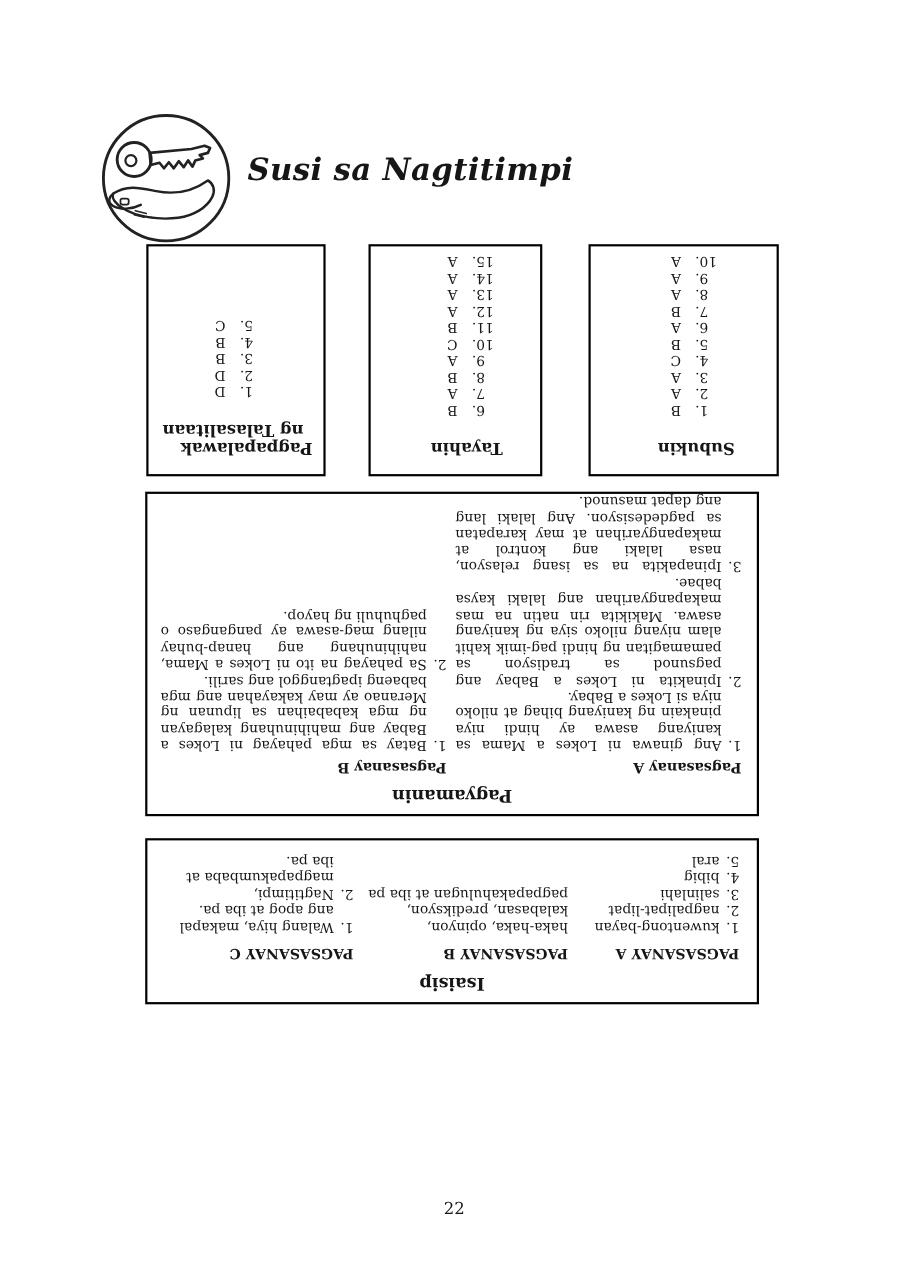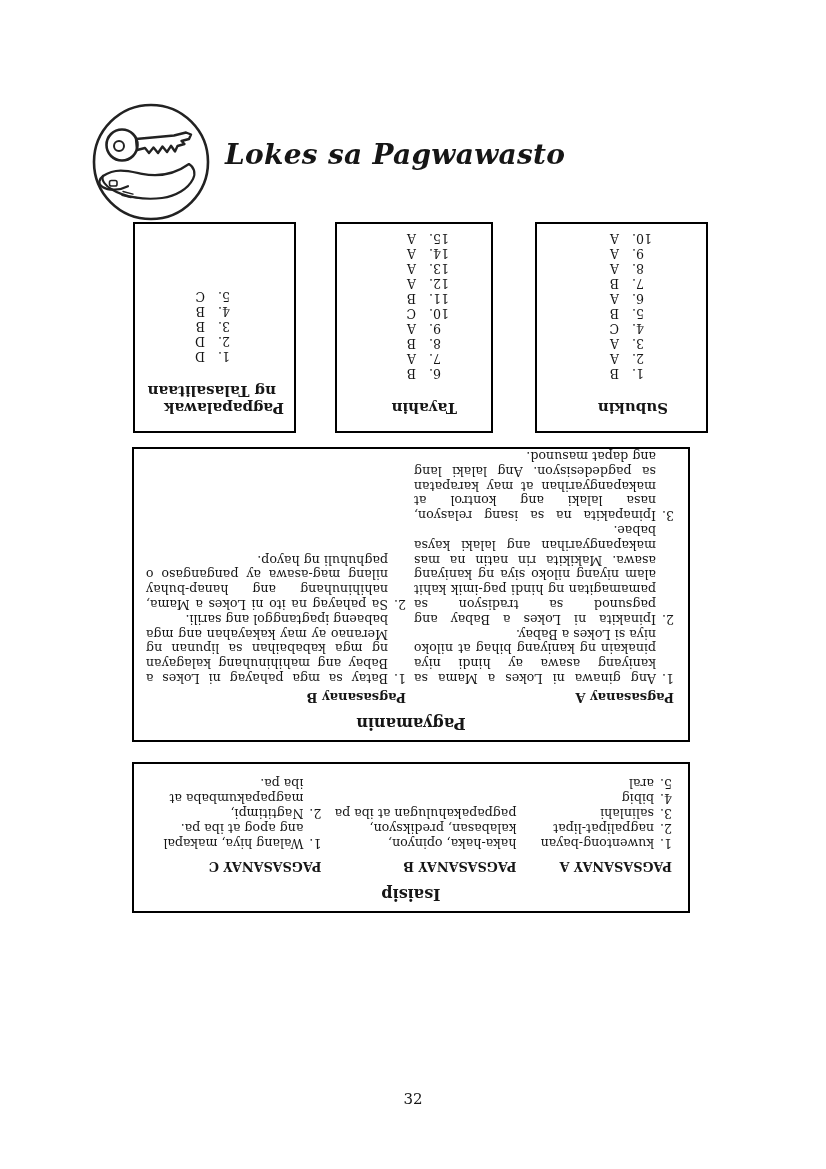--- a/index.html
+++ b/index.html
@@ -79,21 +79,21 @@
       <circle class="ln" cx="61" cy="61" r="57" stroke-width="2.6"></circle>
       <circle class="ln" cx="32" cy="44" r="15.5" stroke-width="2.6"></circle>
       <circle class="ln" cx="29" cy="45" r="5" stroke-width="2"></circle>
       <path class="ln" stroke-width="2.4" d="M46,38 L84,34.5 L96,31.5 L101,33.5 L99,38 L91.5,40 L94.5,43 L87.5,45 L85,50.5 L81,44.8 L77,51 L72.5,45.5 L68,52 L63.5,46.5 L59,52 L55,47 L47,49 Z"></path>
       <path class="ln" stroke-width="2.2" d="M13,75 C26,66.5 38,70 52,72.8 C68,76 85,73 99,63 C104,66 106,72 103,78 C98,88 86,95 72,97 C54,99.3 34,96 22,88.5 C15,84.5 11,79 13,75 Z"></path>
       <path class="ln" stroke-width="2.2" d="M13,75 C9,78 7.5,83 12.5,86 C19.5,90.2 30,89.2 38,85.2"></path>
       <rect class="ln" x="19.5" y="79.5" width="7.5" height="5.5" rx="1.8" stroke-width="1.6"></rect>
       <path class="ln" stroke-width="1.4" d="M33,90.5 l10,2.6 M32,94.2 l9,2.4 M43,96 l7,1.2"></path>
     </svg>
   </div>
-  <h1 class="page-title">Lokes sa Pagwawasto</h1>
+  <h1 class="page-title">Susi sa Nagtitimpi</h1>
 
   <div class="kbox" id="box-subukin">
     <div class="rot">
       <div class="kb-inner">
         <div class="kb-title">Subukin</div>
         <div class="kb-items">
 
         <div class="kb-row">
               <span class="kb-num">1.</span>
               <span class="kb-val">B</span>
@@ -306,15 +306,15 @@
               <div class="is-item">
                 <span class="is-num">2.</span>
                 <div class="is-text">Nagtitimpi, magpapakumbaba at iba pa.</div>
               </div>
             </div>
         </div>
       </div>
     </div>
   </div>
 
-  <div class="page-number">32</div>
+  <div class="page-number">22</div>
 
 </div>
 
 </body></html>

